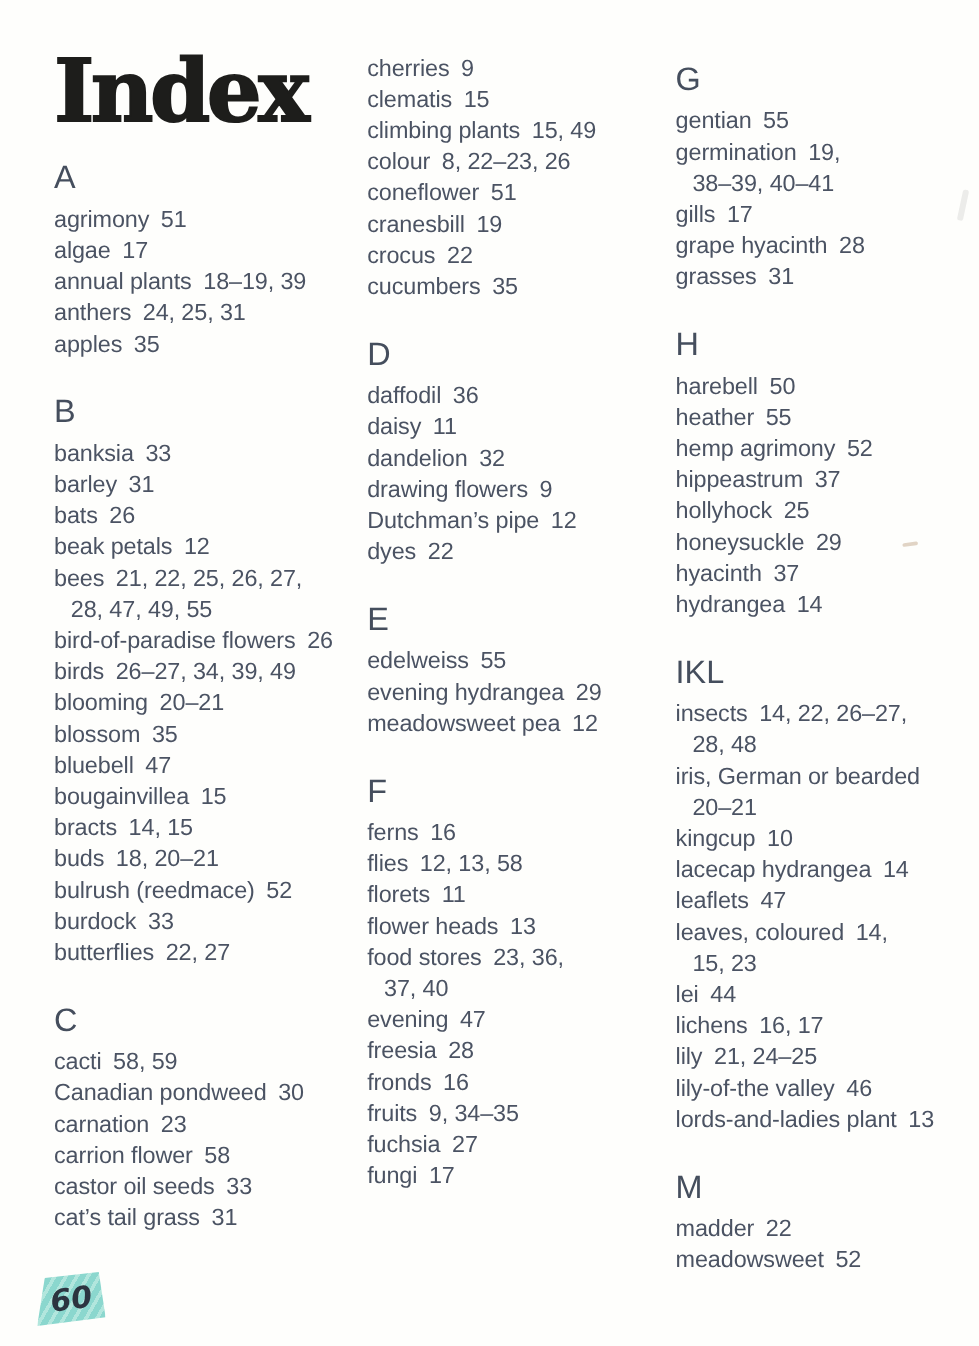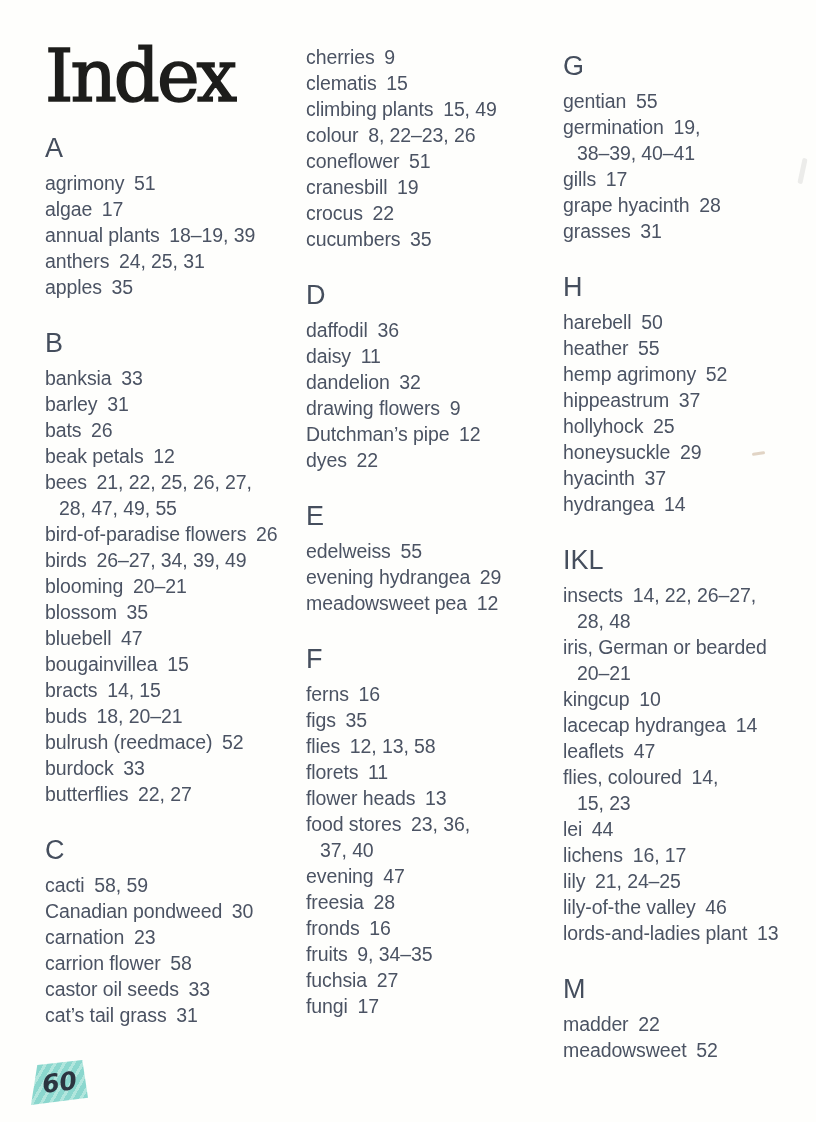--- a/index.html
+++ b/index.html
@@ -12,21 +12,21 @@
     font-family: "Liberation Sans", sans-serif;
     color: #4b5363;
   }
   .column { position: absolute; width: 258px; }
   #col-1 { left: 45px;  top: 44px; }
   #col-2 { left: 306px; top: 44px; }
   #col-3 { left: 563px; top: 50px; }
 
   .book-title {
     font-family: "DejaVu Serif", serif;
-    font-weight: normal;
+    font-weight: bold;
     font-size: 72px;
     line-height: 64px;
     letter-spacing: -3px;
     color: #1d1d1b;
     -webkit-text-stroke: 1.5px #1d1d1b;
     margin: 0 0 24px 0;
   }
 
   .section { margin-top: 27px; }
   .column > .section:first-child { margin-top: 0; }
@@ -161,21 +161,20 @@
       </section>
       <section class="section">
         <div class="sec-heading">E</div>
         <div class="entry"><span>edelweiss</span><span> 55</span></div>
         <div class="entry"><span>evening hydrangea</span><span> 29</span></div>
         <div class="entry"><span>meadowsweet pea</span><span> 12</span></div>
       </section>
       <section class="section">
         <div class="sec-heading">F</div>
         <div class="entry"><span>ferns</span><span> 16</span></div>
-        <div class="entry"><span>figs</span><span> 35</span></div>
         <div class="entry"><span>flies</span><span> 12, 13, 58</span></div>
         <div class="entry"><span>florets</span><span> 11</span></div>
         <div class="entry"><span>flower heads</span><span> 13</span></div>
         <div class="entry"><span>food stores</span><span> 23, 36,
 37, 40</span></div>
         <div class="entry"><span>evening</span><span> 47</span></div>
         <div class="entry"><span>freesia</span><span> 28</span></div>
         <div class="entry"><span>fronds</span><span> 16</span></div>
         <div class="entry"><span>fruits</span><span> 9, 34–35</span></div>
         <div class="entry"><span>fuchsia</span><span> 27</span></div>
@@ -206,21 +205,21 @@
       </section>
       <section class="section">
         <div class="sec-heading">IKL</div>
         <div class="entry"><span>insects</span><span> 14, 22, 26–27,
 28, 48</span></div>
         <div class="entry"><span>iris, German or bearded</span><span> 
 20–21</span></div>
         <div class="entry"><span>kingcup</span><span> 10</span></div>
         <div class="entry"><span>lacecap hydrangea</span><span> 14</span></div>
         <div class="entry"><span>leaflets</span><span> 47</span></div>
-        <div class="entry"><span>flies, coloured</span><span> 14,
+        <div class="entry"><span>leaves, coloured</span><span> 14,
 15, 23</span></div>
         <div class="entry"><span>lei</span><span> 44</span></div>
         <div class="entry"><span>lichens</span><span> 16, 17</span></div>
         <div class="entry"><span>lily</span><span> 21, 24–25</span></div>
         <div class="entry"><span>lily-of-the valley</span><span> 46</span></div>
         <div class="entry"><span>lords-and-ladies plant</span><span> 13</span></div>
       </section>
       <section class="section">
         <div class="sec-heading">M</div>
         <div class="entry"><span>madder</span><span> 22</span></div>

